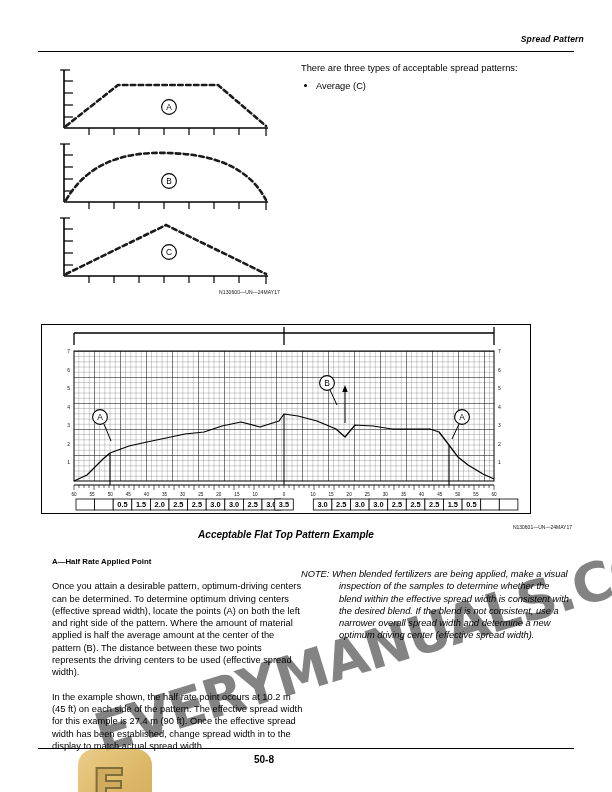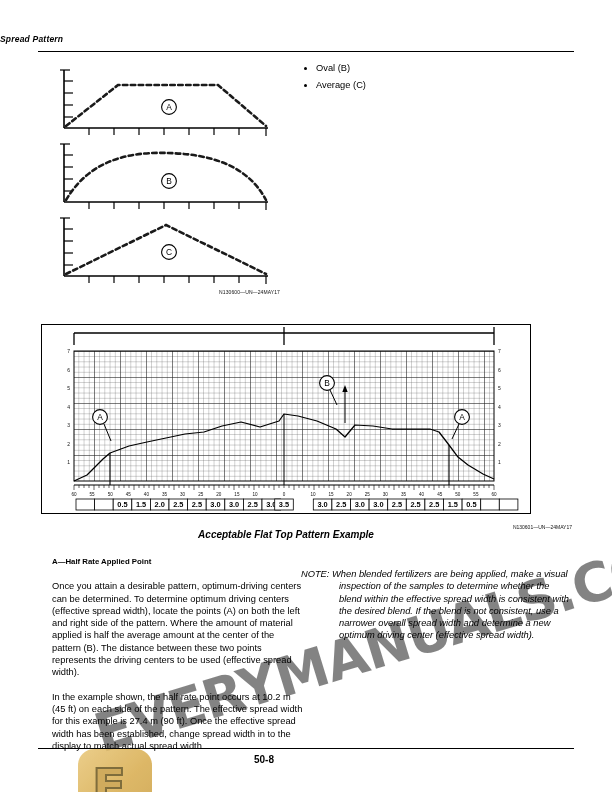--- a/index.html
+++ b/index.html
@@ -19,21 +19,21 @@
     position: absolute;
     inset: 0;
   }
 
   
   .header-title {
     position: absolute;
     top: 34px;
     left: 0;
     width: 584px;
-    text-align: left;
+    text-align: right;
     font-style: italic;
     font-weight: bold;
     font-size: 8.5px;
     letter-spacing: .2px;
   }
   .header-rule {
     position: absolute;
     top: 51px;
     left: 38px;
     width: 536px;
@@ -205,25 +205,22 @@
 </style>
 </head>
 <body>
 
 <div class="page">
 
   <div class="header-title">Spread Pattern</div>
   <div class="header-rule"></div>
 
   <div class="intro">
+    <p class="intro-lead">There are three types of acceptable spread patterns:</p>
     <ul class="bullets">
-      <li>
-        <span class="dot"></span>
-        <span>Oval (B)</span>
-      </li>
       <li>
         <span class="dot"></span>
         <span>Average (C)</span>
       </li>
     </ul>
   </div>
 
   <div class="pattern-figs">
 
     <div class="pattern-fig">

